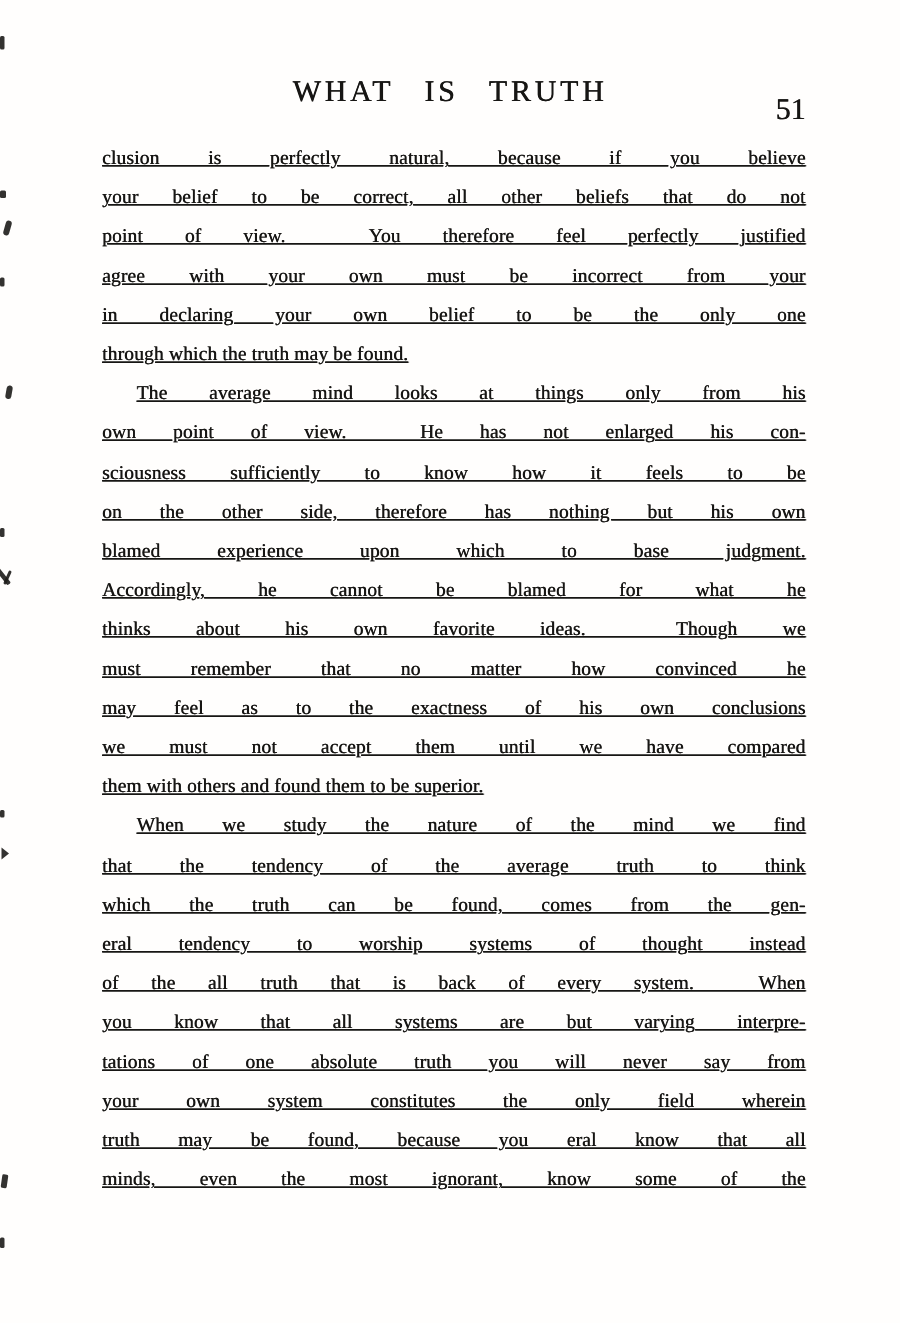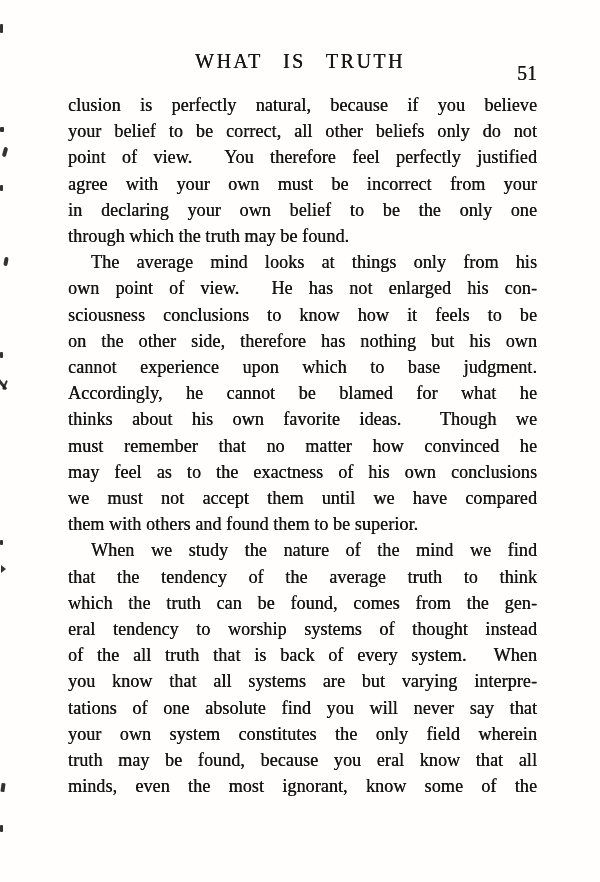--- a/index.html
+++ b/index.html
@@ -46,27 +46,28 @@
     position: absolute;
     top: 92px;
     left: 68px;
     width: 469px;
   }
   .para {
     margin: 0;
     padding: 0;
   }
   .line {
-    font-size: 18px;
+    font-size: 13px;
     line-height: 26.2px;
     letter-spacing: 0.1px;
     text-align: justify;
     text-align-last: justify;
     text-shadow: 0.3px 0 0 currentColor;
     white-space: nowrap; 
+    text-decoration: underline;
   }
   .line { white-space: normal; }
   .line.last {
     text-align-last: left;
   }
   .line.indent {
     text-indent: 23px;
   }
   
   .speck {
@@ -97,49 +98,49 @@
 
   <div class="header">
     <span class="running-title">WHAT IS TRUTH</span>
     <span class="page-number">51</span>
   </div>
 
   <div class="text-block">
 
     <div class="para">
       <div class="line">clusion is perfectly natural, because if you believe</div>
-      <div class="line">your belief to be correct, all other beliefs only do not</div>
+      <div class="line">your belief to be correct, all other beliefs that do not</div>
       <div class="line">point of view.&nbsp; You therefore feel perfectly justified</div>
       <div class="line">agree with your own must be incorrect from your</div>
       <div class="line">in declaring your own belief to be the only one</div>
       <div class="line last">through which the truth may be found.</div>
     </div>
 
     <div class="para">
       <div class="line indent">The average mind looks at things only from his</div>
       <div class="line">own point of view.&nbsp; He has not enlarged his con-</div>
-      <div class="line">sciousness conclusions to know how it feels to be</div>
+      <div class="line">sciousness sufficiently to know how it feels to be</div>
       <div class="line">on the other side, therefore has nothing but his own</div>
-      <div class="line">cannot experience upon which to base judgment.</div>
+      <div class="line">blamed experience upon which to base judgment.</div>
       <div class="line">Accordingly, he cannot be blamed for what he</div>
       <div class="line">thinks about his own favorite ideas.&nbsp; Though we</div>
       <div class="line">must remember that no matter how convinced he</div>
       <div class="line">may feel as to the exactness of his own conclusions</div>
       <div class="line">we must not accept them until we have compared</div>
       <div class="line last">them with others and found them to be superior.</div>
     </div>
 
     <div class="para">
       <div class="line indent">When we study the nature of the mind we find</div>
       <div class="line">that the tendency of the average truth to think</div>
       <div class="line">which the truth can be found, comes from the gen-</div>
       <div class="line">eral tendency to worship systems of thought instead</div>
       <div class="line">of the all truth that is back of every system.&nbsp; When</div>
       <div class="line">you know that all systems are but varying interpre-</div>
-      <div class="line">tations of one absolute find you will never say that</div>
+      <div class="line">tations of one absolute truth you will never say from</div>
       <div class="line">your own system constitutes the only field wherein</div>
       <div class="line">truth may be found, because you eral know that all</div>
       <div class="line">minds, even the most ignorant, know some of the</div>
     </div>
 
   </div>
 
   <span class="speck s1"></span>
   <span class="speck s2"></span>
   <span class="speck s3"></span>

